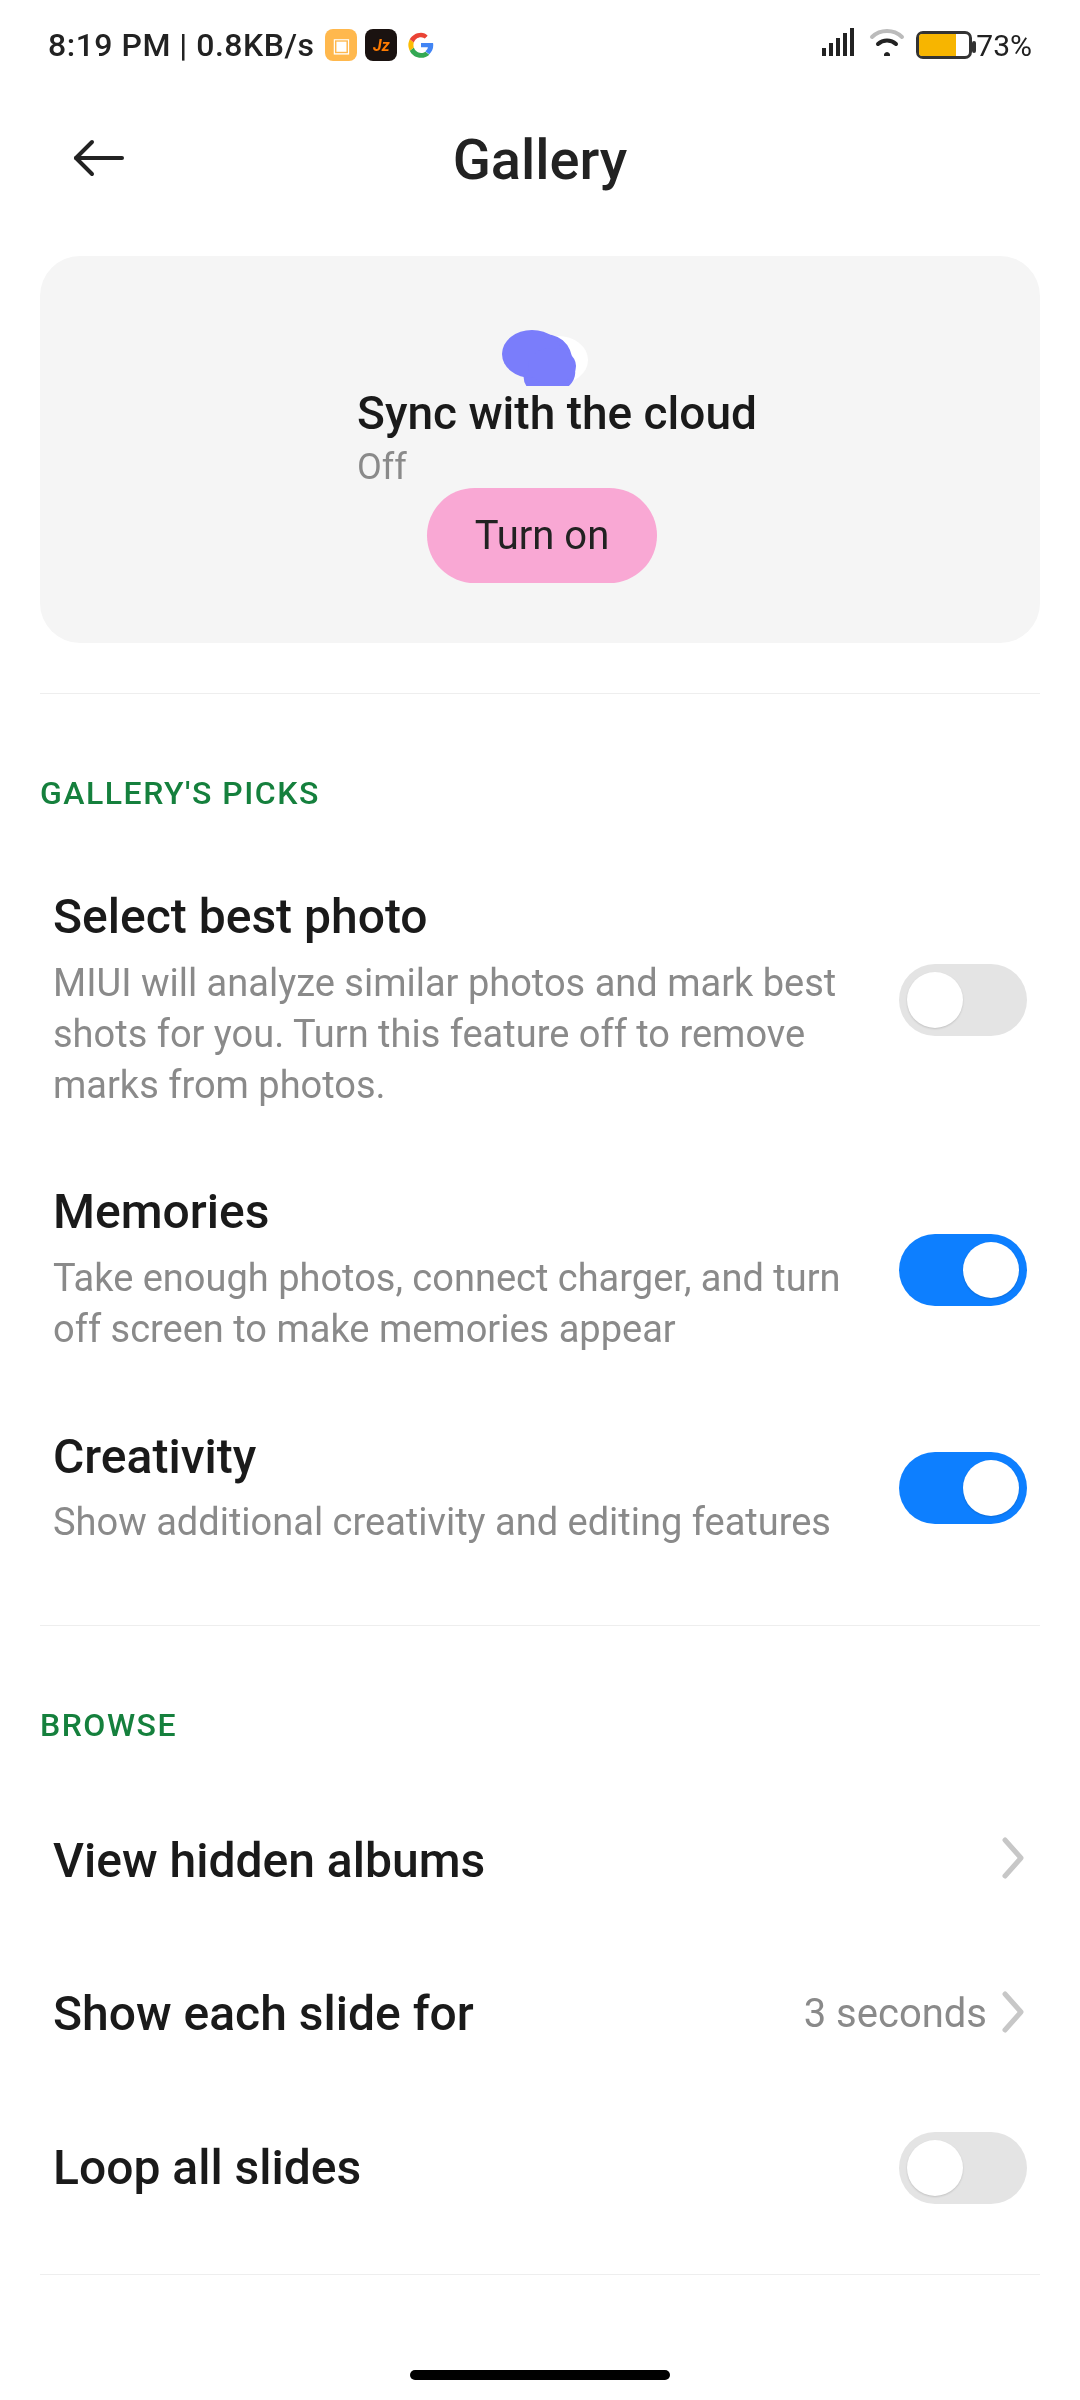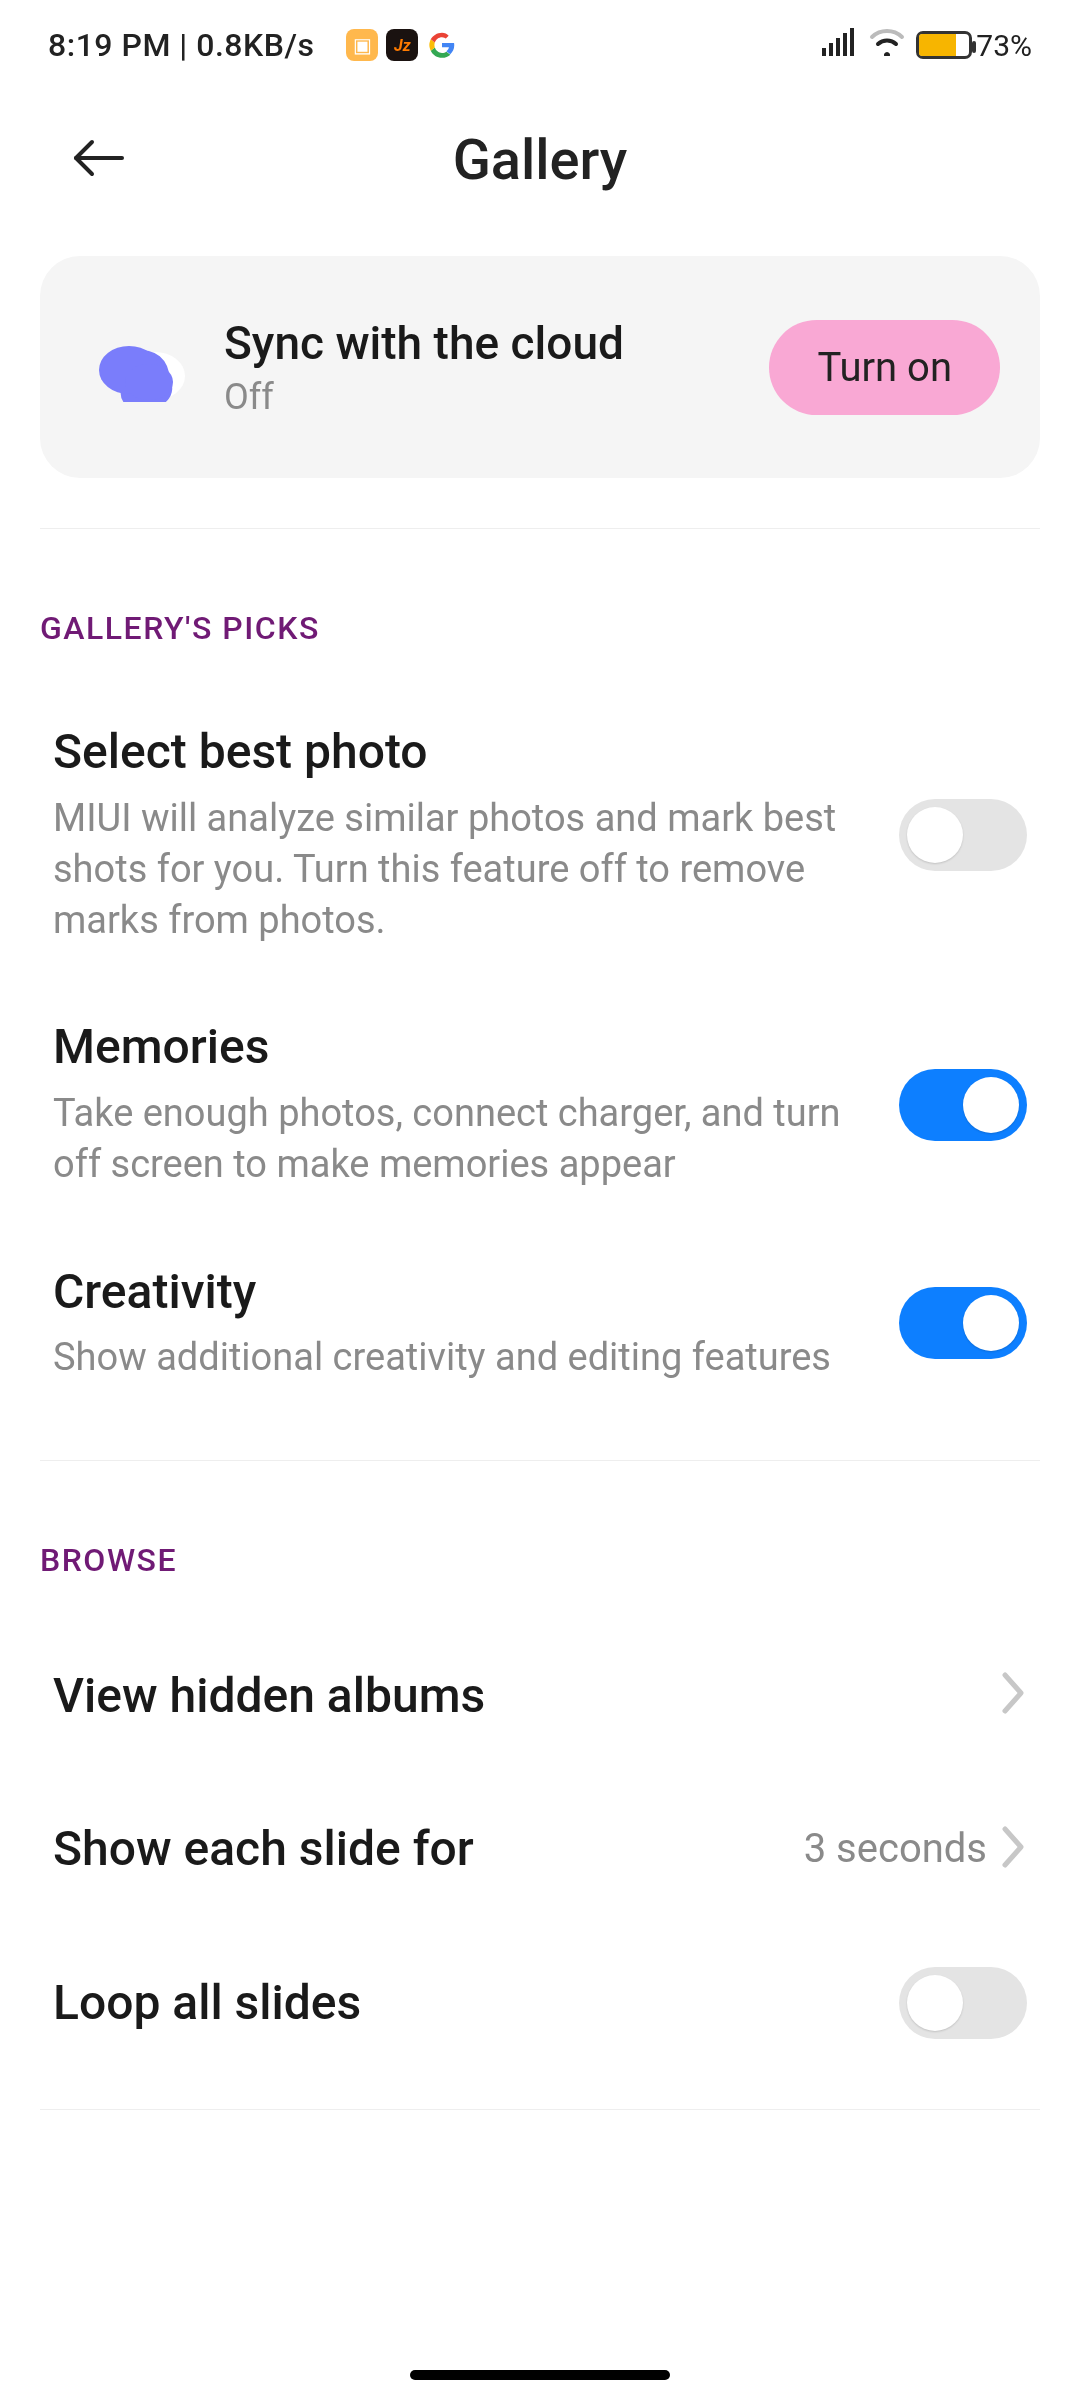--- a/index.html
+++ b/index.html
@@ -15,21 +15,21 @@
   .status-bar {
     height: 90px;
     display: flex;
     align-items: center;
     justify-content: space-between;
     padding: 0 48px 0 48px;
     font-size: 32px;
     font-weight: 500;
     color: #222;
   }
-  .status-left { display: flex; gap: 22px; }
+  .status-left { display: flex; gap: 1px; }
   .status-left .time-net { letter-spacing: 0.5px; }
   .status-icons-left { display: flex; align-items: center; gap: 8px; margin-left: 10px;}
   .mini-icon {
     width: 32px; height: 32px; border-radius: 8px;
     display:flex;align-items:center;justify-content:center;
     font-size: 20px;
   }
   .mini-icon.orange { background:#ffb84d; color:#fff; }
   .mini-icon.dark { background:#1a1210; color:#ff7b00; font-size:16px; font-style:italic; font-weight:bold;}
   .mini-icon.google { background:transparent; }
@@ -71,20 +71,21 @@
   .content { padding: 0 40px; }
 
   
   .sync-card {
     background: #f5f5f5;
     border-radius: 40px;
     margin: 26px 0 50px 0;
     padding: 60px 40px 60px 44px;
     display: flex;
     align-items: center;
+    flex-direction: column;
   }
   .cloud-icon { width: 110px; display:flex; align-items:center; justify-content:center; }
   .sync-text { flex: 1; padding-left: 30px; }
   .sync-title { font-size: 46px; font-weight: 500; color:#1a1a1a; }
   .sync-status { font-size: 36px; color:#8a8a8a; margin-top: 6px; }
   .turn-on-btn {
     background: #f9a8d4;
     border-radius: 60px;
     padding: 24px 48px;
     font-size: 40px;
@@ -95,21 +96,21 @@
   .divider {
     height: 1px;
     background: #eeeeee;
     margin: 0 40px;
   }
 
   
   .section-header {
     font-size: 32px;
     letter-spacing: 1.5px;
-    color: #701a75;
+    color: #15803d;
     padding: 80px 40px 40px 40px;
     font-weight: 500;
   }
 
   .setting-row {
     display: flex;
     align-items: flex-start;
     padding: 36px 53px;
   }
   .setting-text { flex: 1; padding-right: 20px; }

